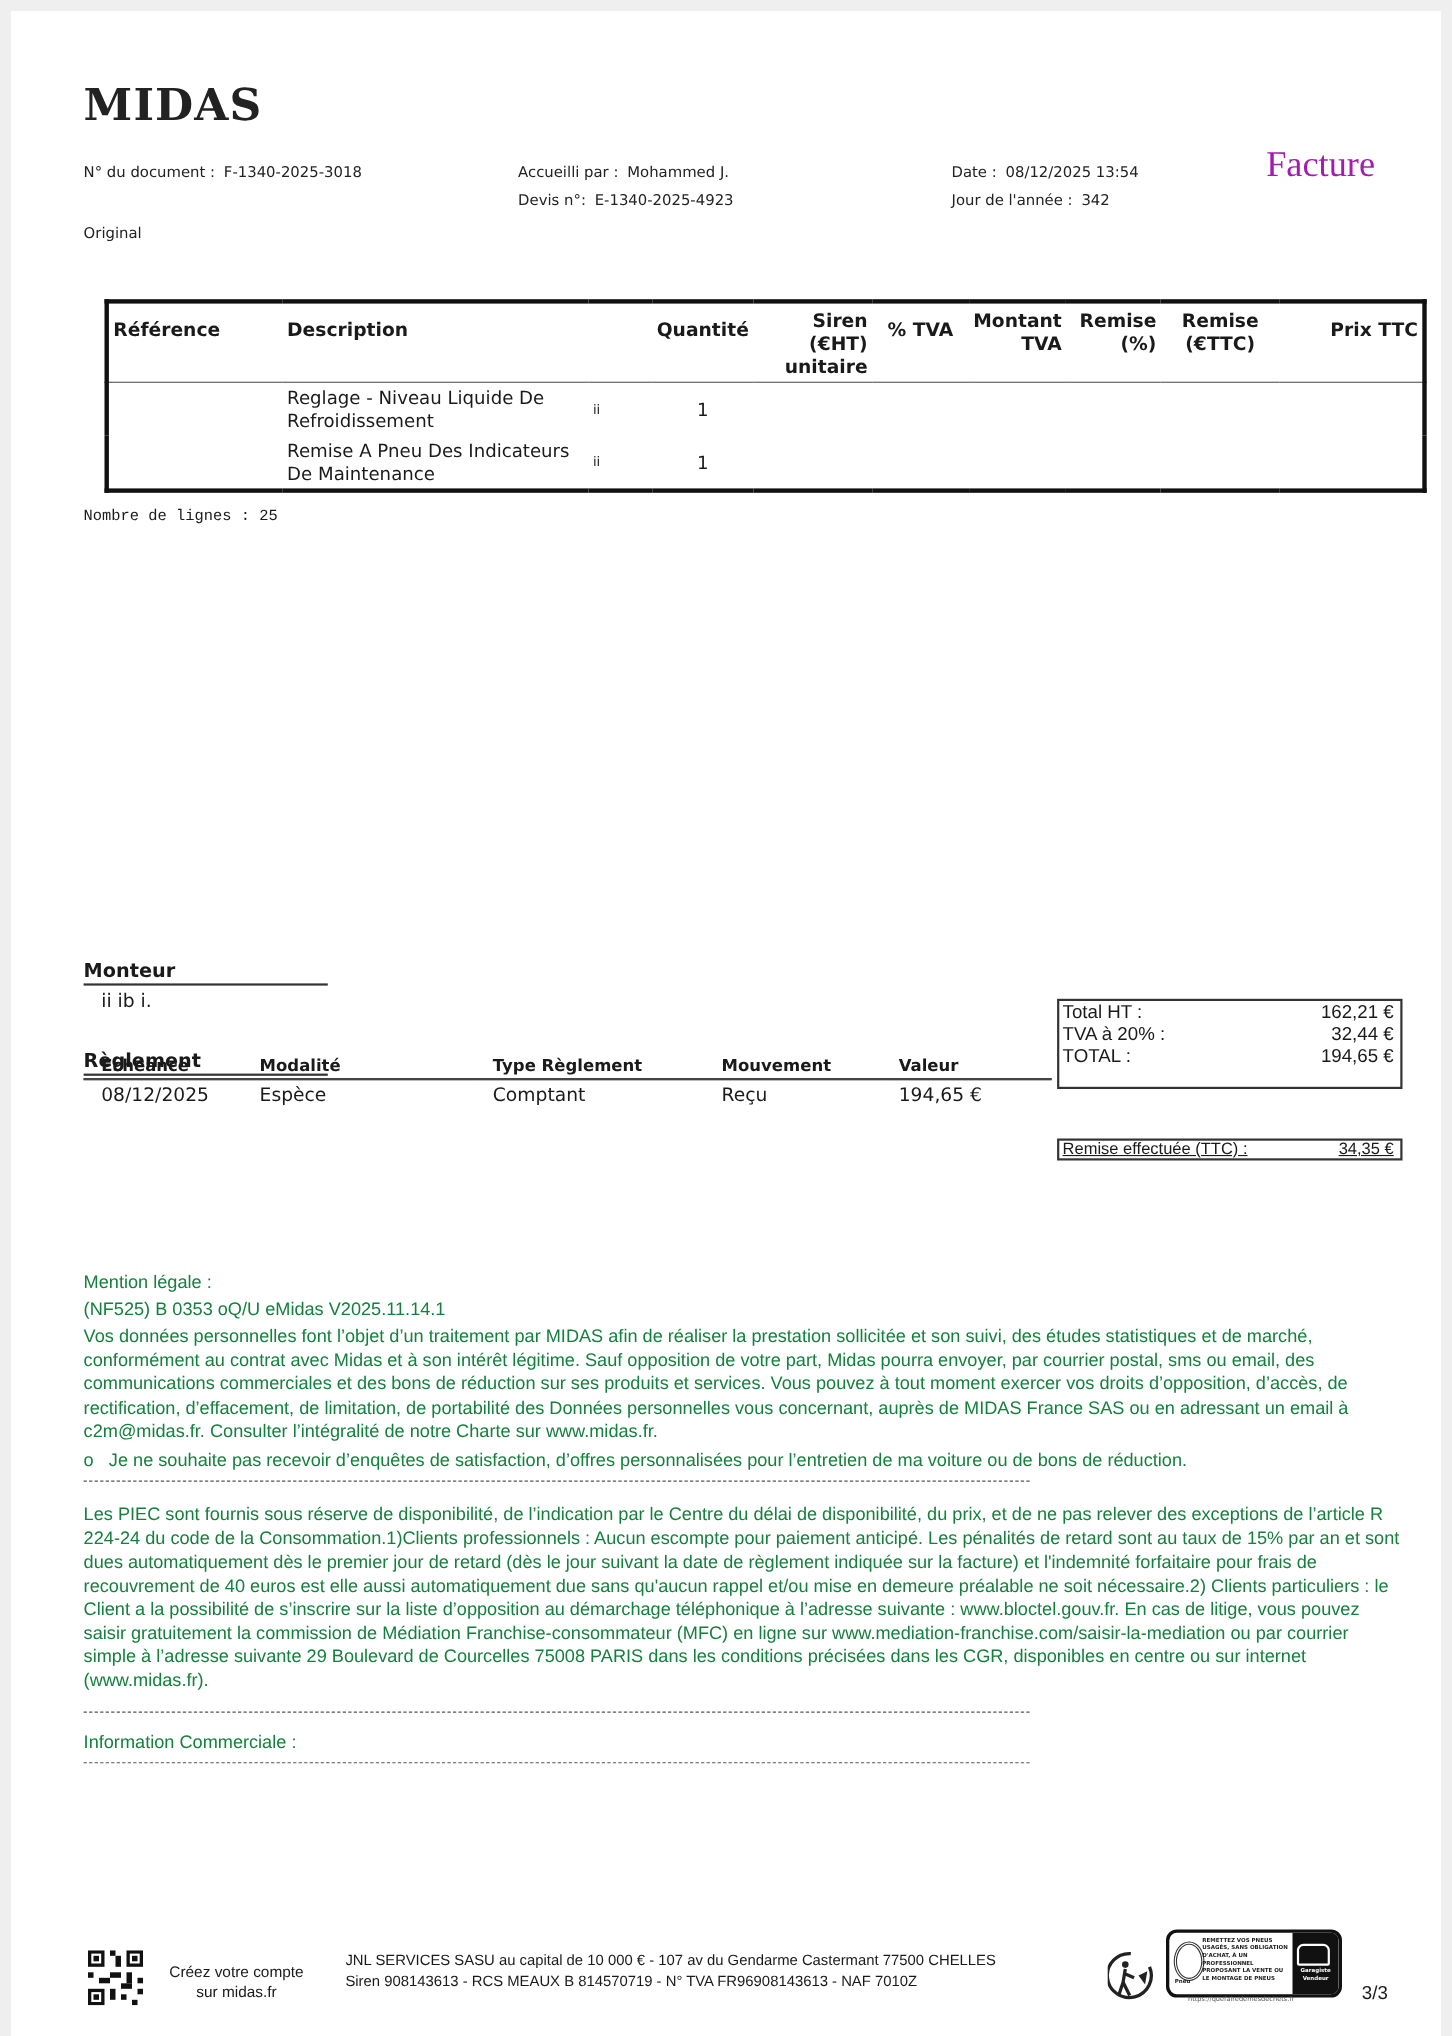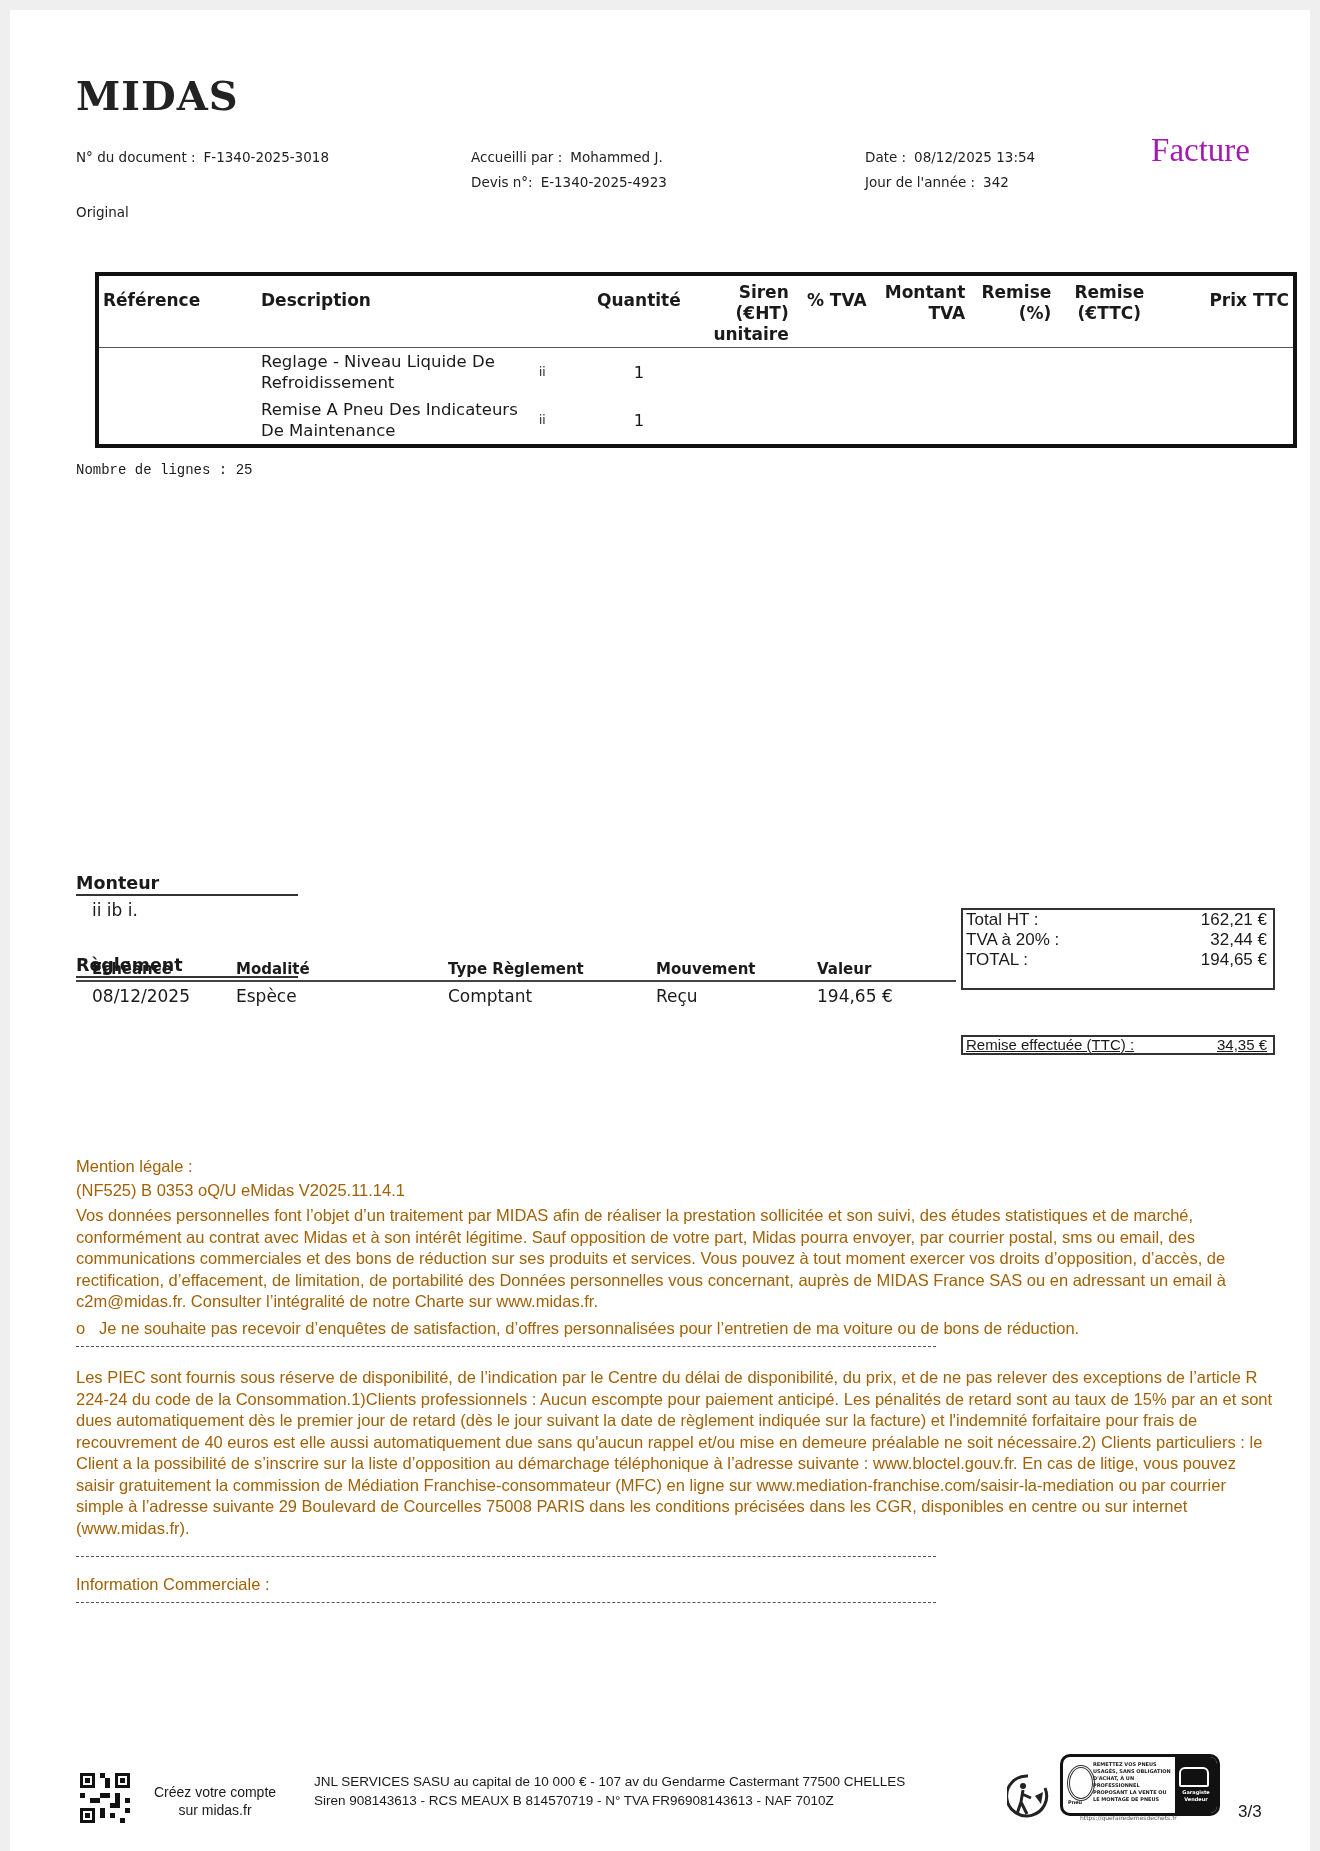--- a/index.html
+++ b/index.html
@@ -17,21 +17,21 @@
   .center { text-align:center; }
   .nlignes { left:66px; top:452px; font-size:14px;font-family:Liberation Mono, monospace; }
   .sect-head { font-weight:bold; font-size:17.5px; border-bottom:2px solid #333; width:222px; padding-bottom:1px;margin-top:27px; }
   .reg-table { position:absolute; left:66px; top:950px; width:880px; border-collapse:collapse; }
   .reg-table th { font-size:15px; font-weight:bold; text-align:left; border-bottom:2px solid #444; padding:0 0 2px 16px; }
   .reg-table td { font-size:17px; padding:4px 0 0 16px; }
   .totals { left:951px; top:898px; width:310px; height:78px; border:2px solid #333; font-size:17px; font-family:"Liberation Sans", sans-serif; }
   .totals .row { display:flex; justify-content:space-between; padding:0 6px 0 3px; line-height:20px; }
   .remise { left:951px; top:1025px; width:310px; height:16px; border:2px solid #333; font-size:15px; font-family:"Liberation Sans", sans-serif; display:flex; justify-content:space-between; padding:0; }
   .remise span { text-decoration:underline; line-height:16px; padding:0 6px 0 3px; }
-  .legal { left:66px; width:1200px; font-size:16.5px; line-height:21.5px; color:#a16207; font-family:"Liberation Sans", sans-serif; }
+  .legal { left:66px; width:1200px; font-size:16.5px; line-height:21.5px; color:#15803d; font-family:"Liberation Sans", sans-serif; }
   .dash { left:66px; width:860px; border-top:1.5px dashed #555; height:0; }
   .footer-txt { font-size:14px; font-family:"Liberation Sans", sans-serif; }
   .qr { left:70px; top:1763px; width:50px; height:50px; }
   .badge { left:1050px; top:1738px; width:160px; height:78px; }
 </style>
 </head>
 <body>
 
 <div class="sheet">
 

